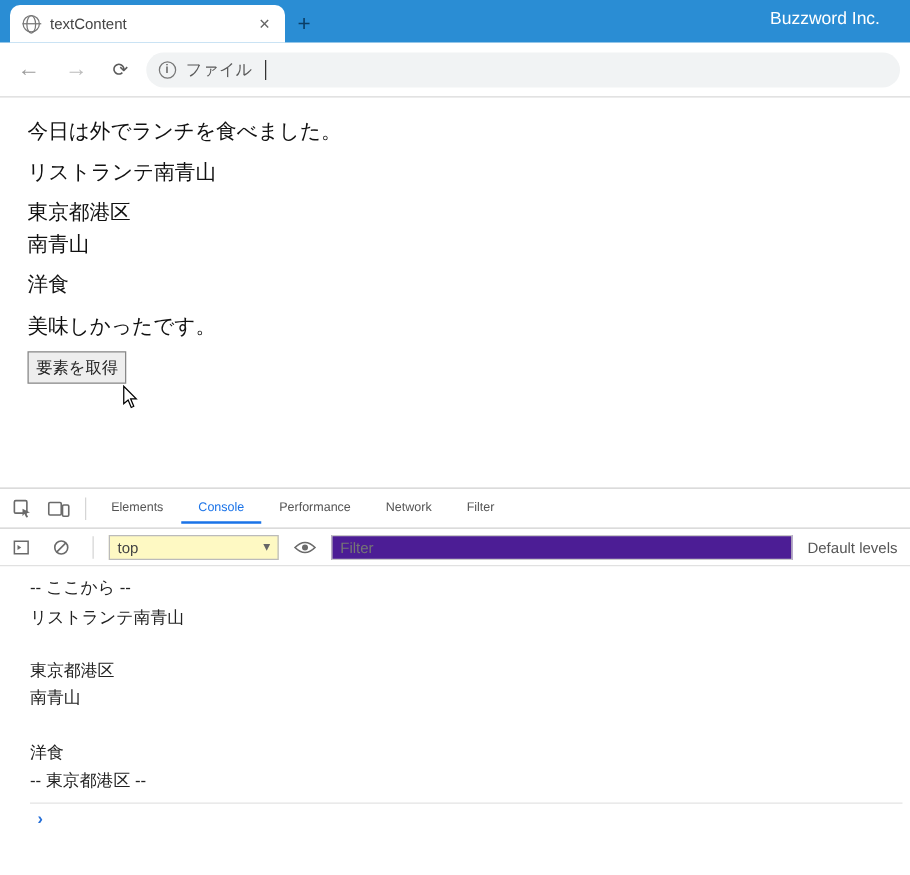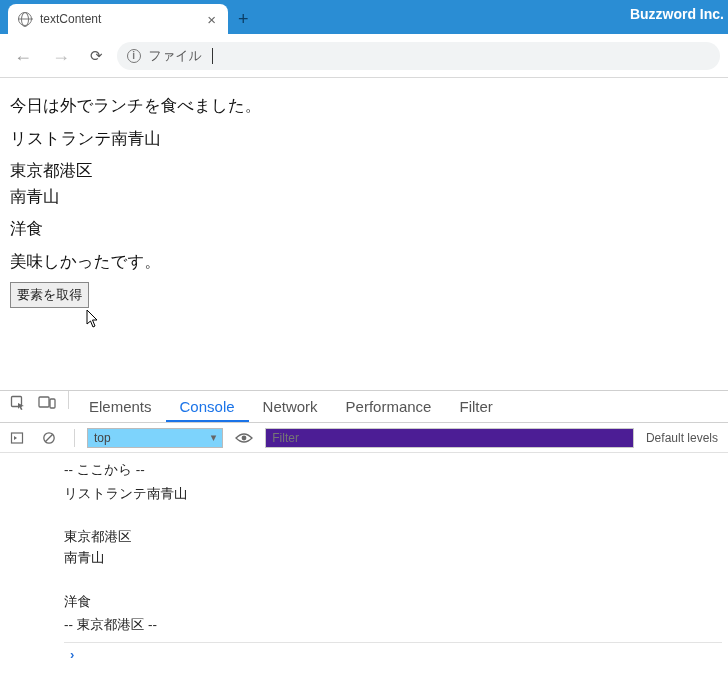--- a/index.html
+++ b/index.html
@@ -15,24 +15,24 @@
   .titlebar {
     background: #2a8dd4;
     height: 34px;
     display: flex;
     align-items: flex-end;
     padding-left: 8px;
     position: relative;
   }
   .brand {
     position: absolute;
-    right: 4px;
+    right: 24px;
     top: 6px;
     color: #fff;
-    font-weight: bold;
+    font-weight: normal;
     font-size: 14px;
   }
   .tab {
     background: #fff;
     border-top-left-radius: 8px;
     border-top-right-radius: 8px;
     height: 30px;
     display: flex;
     align-items: center;
     padding: 0 8px 0 10px;
@@ -71,56 +71,56 @@
     display:flex; align-items:center; padding: 0 10px; gap:8px; color:#5a5a5a;
   }
   .info-icon {
     width:14px; height:14px; border:1.5px solid #777; border-radius:50%;
     display:flex; align-items:center; justify-content:center; font-size:10px;
     font-weight:bold; color:#777; flex-shrink:0;
   }
   .omnibox-text { font-size: 13px; color:#5a5a5a; }
   .omnibox-cursor { width:1px; height:16px; background:#333; margin-left:2px; }
   
-  .page { padding: 8px 10px; font-size: 16.5px; line-height: 1.55; color:#111; }
+  .page { padding: 8px 22px; font-size: 16.5px; line-height: 1.55; color:#111; }
   .page p { margin: 7px 0; }
   .btn {
     font-size: 13px; padding: 3px 6px; background: #eee;
     border: 1px solid #888; cursor: pointer; font-family: inherit;
     color:#222;
   }
   .cursor-arrow {
     position: relative; left: 76px; top: -6px; pointer-events:none;
   }
   
   .devtools { border-top: 1px solid #cfcfcf; position:absolute; left:0; right:0; bottom:0; top: 390px; background:#fff; }
   .dt-tabs {
-    display:flex; align-items:flex-start; height:32px; border-bottom:1px solid #d0d0d0;
-    font-size: 15px; color:#555; padding: 0 4px; gap: 0;
+    display:flex; align-items:center; height:32px; border-bottom:1px solid #d0d0d0;
+    font-size: 10px; color:#555; padding: 0 4px; gap: 0;
   }
   .dt-iconbtn { padding: 4px 6px; color:#6a6a6a; display:flex; align-items:center; }
   .dt-tab { padding: 7px 14px; color:#555; }
   .dt-tab.active { color:#1a73e8; border-bottom:2px solid #1a73e8; padding-bottom:5px; }
   .dt-sep { width:1px; height:18px; background:#d5d5d5; margin: 0 6px; }
   .dt-row2 {
     display:flex; align-items:center; height:30px; border-bottom:1px solid #e1e1e1;
     font-size: 12px; color:#555; padding: 0 4px; gap:6px;
   }
   .ctx-select {
-    border:1px solid #bbb; background:#7dd3fc; height:20px; font-size:12px;
+    border:1px solid #bbb; background:#fef9c3; height:20px; font-size:12px;
     padding: 0 6px; display:flex; align-items:center; gap:100px; color:#444;
   }
   .ctx-select::after { content:"▾"; color:#666; font-size:11px; }
   .filter-input {
     border:1px solid #c9c9c9; height:20px; font-size:12px; padding: 0 6px;
     flex:1; color:#888; background:#4c1d95;
   }
   .levels { color:#555; font-size:12px; padding:0 6px; }
   .eye-icon svg, .ban-icon svg, .play-icon svg, .inspect-icon svg, .device-icon svg { display:block; }
-  .console-body { padding: 4px 6px 0 24px; font-size: 13.5px; color:#222;margin-left:40px; }
+  .console-body { padding: 4px 6px 0 24px; font-size: 13.5px; color:#222; }
   .console-body .msgblock { line-height: 1.6; padding: 2px 0 6px; }
   .console-body .spaced { margin-top: 2px; }
   .prompt-row {
     border-top:1px solid #e3e3e3; display:flex; align-items:center;
     padding: 4px 6px; gap:6px;
   }
   .chev { color:#2770d8; font-weight: bold; font-size: 13px; }
   svg { flex-shrink:0; }
 </style>
 </head>
@@ -174,22 +174,22 @@
     </span>
     <span class="dt-iconbtn device-icon">
       <svg width="18" height="14" viewBox="0 0 18 14">
           <rect x="1" y="2" width="10" height="10" rx="1" fill="none" stroke="#6a6a6a" stroke-width="1.3"></rect>
           <rect x="12" y="4" width="5" height="9" rx="1" fill="none" stroke="#6a6a6a" stroke-width="1.3"></rect>
         </svg>
     </span>
     <span class="dt-sep"></span>
     <span class="dt-tab">Elements</span>
     <span class="dt-tab active">Console</span>
+    <span class="dt-tab">Performance</span>
     <span class="dt-tab">Network</span>
-    <span class="dt-tab">Performance</span>
     <span class="dt-tab">Filter</span>
   </div>
 
   <div class="dt-row2">
     <span class="dt-iconbtn play-icon">
       <svg width="14" height="14" viewBox="0 0 14 14">
           <rect x="1.5" y="2" width="11" height="10" fill="none" stroke="#6a6a6a" stroke-width="1.2"></rect>
           <path d="M4 5 L7 7 L4 9 Z" fill="#6a6a6a"></path>
         </svg>
     </span>

